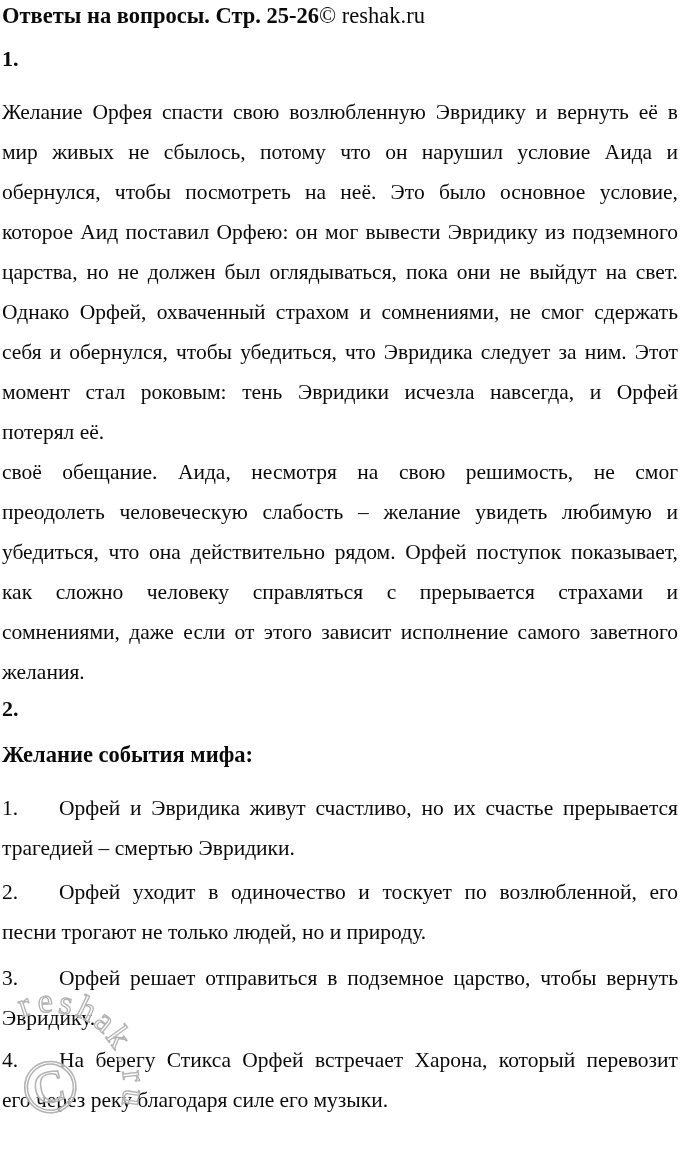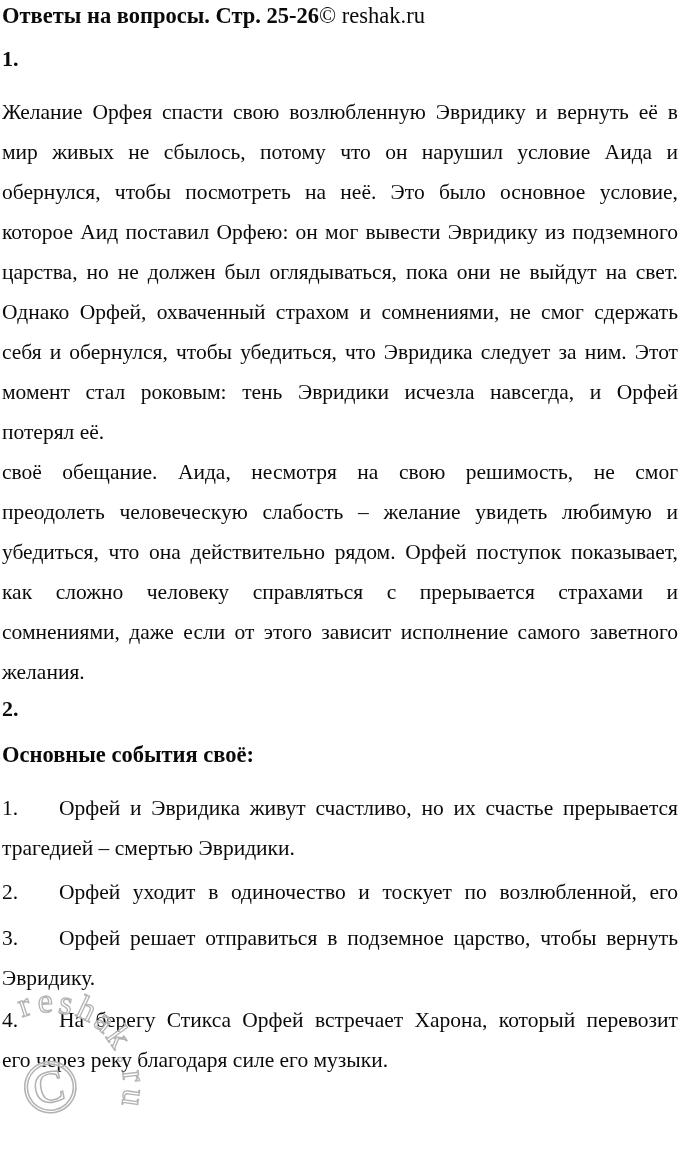--- a/index.html
+++ b/index.html
@@ -67,29 +67,30 @@
 <div class="para second">
   <div class="ln">своё обещание. Аида, несмотря на свою решимость, не смог</div>
   <div class="ln">преодолеть человеческую слабость – желание увидеть любимую и</div>
   <div class="ln">убедиться, что она действительно рядом. Орфей поступок показывает,</div>
   <div class="ln">как сложно человеку справляться с прерывается страхами и</div>
   <div class="ln">сомнениями, даже если от этого зависит исполнение самого заветного</div>
   <div class="ln last">желания.</div>
 </div>
 
 <div class="qnum2">2.</div>
-<div class="subtitle">Основные события своё:</div>
+<div class="subtitle">Желание события мифа:</div>
 
 <div class="item i1">
   <div class="ln"><span class="num">1.</span><span>Орфей и Эвридика живут счастливо, но их счастье прерывается</span></div>
   <div class="ln last">трагедией – смертью Эвридики.</div>
 </div>
 
 <div class="item i2">
   <div class="ln"><span class="num">2.</span><span>Орфей уходит в одиночество и тоскует по возлюбленной, его</span></div>
+  <div class="ln last">песни трогают не только людей, но и природу.</div>
 </div>
 
 <div class="item i3">
   <div class="ln"><span class="num">3.</span><span>Орфей решает отправиться в подземное царство, чтобы вернуть</span></div>
   <div class="ln last">Эвридику.</div>
 </div>
 
 <div class="item i4">
   <div class="ln"><span class="num">4.</span><span>На берегу Стикса Орфей встречает Харона, который перевозит</span></div>
   <div class="ln last">его через реку благодаря силе его музыки.</div>

